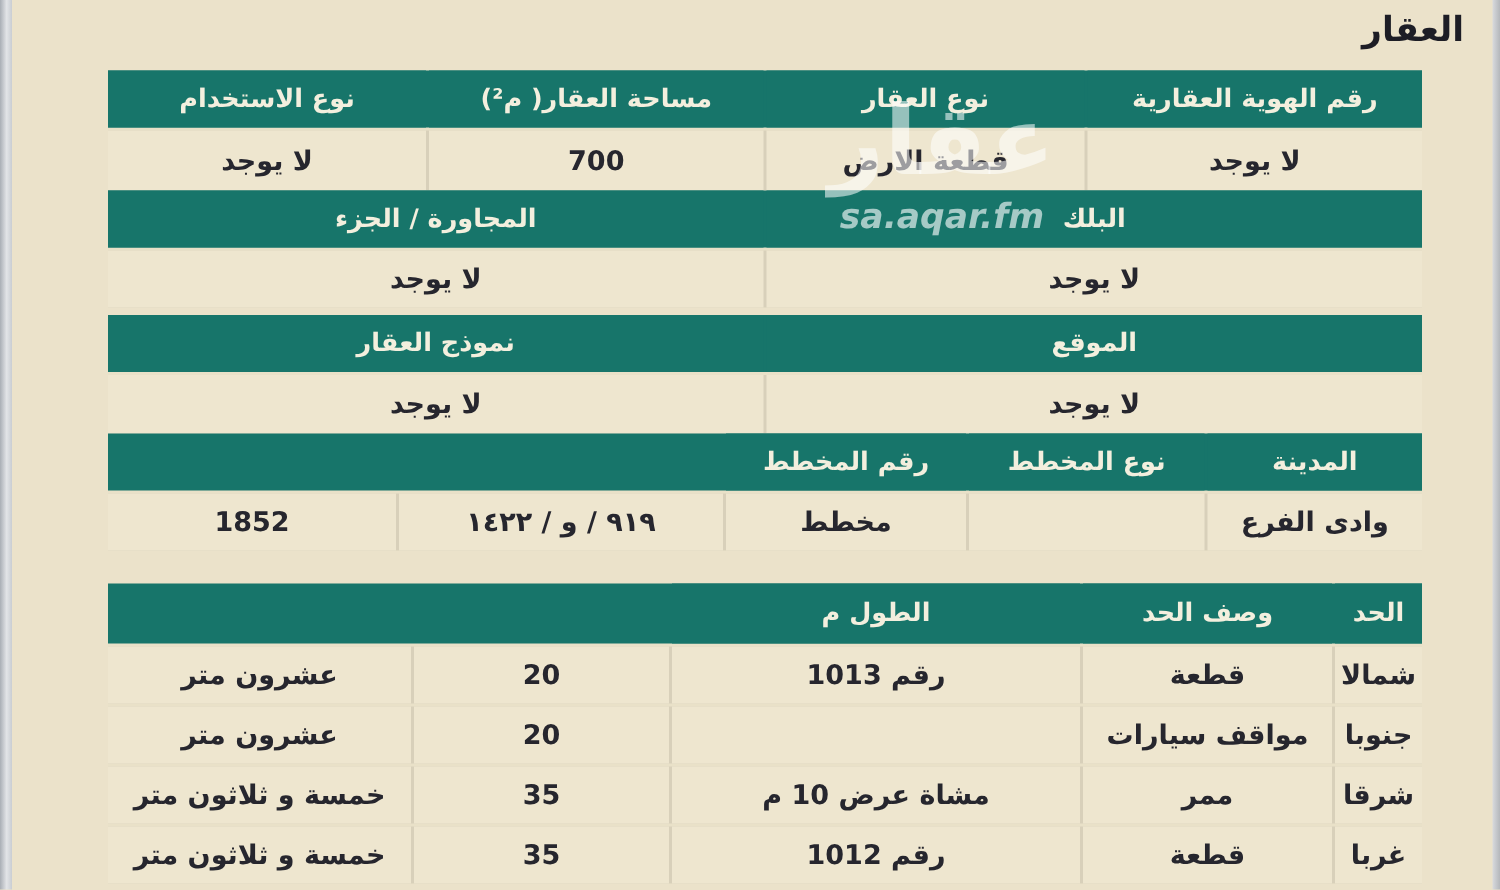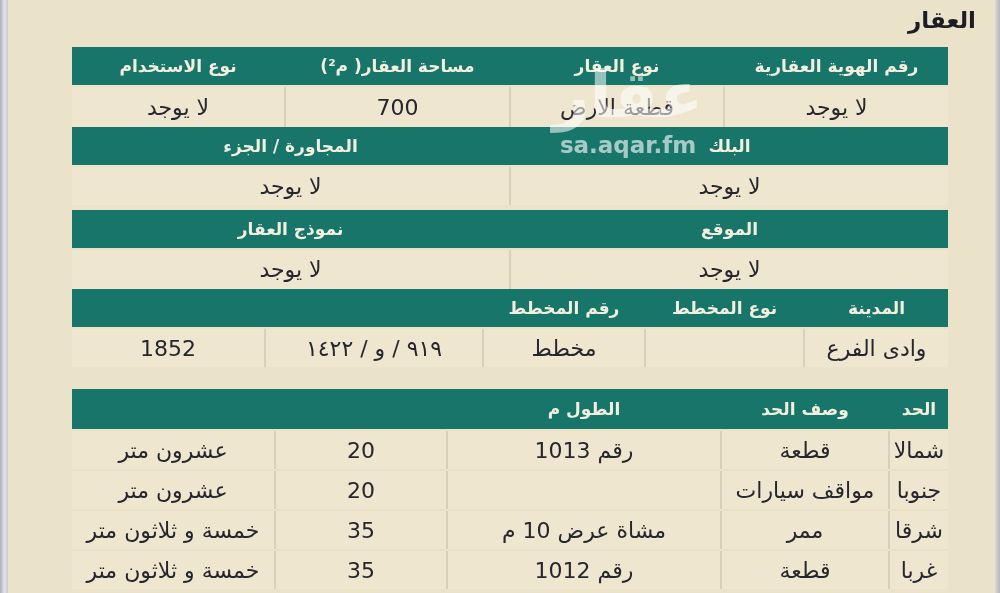--- a/index.html
+++ b/index.html
@@ -14,38 +14,38 @@
     background:linear-gradient(to left,#b4b7bb,#d8dadd);}
   .page-title{position:absolute;top:7px;right:24px;
     font-size:23px;font-weight:700;color:#1d1d25;direction:rtl;}
   .sec{position:absolute;left:72px;width:876px;direction:rtl;
     display:grid;gap:2px;background:#e9e1c8;}
   .hrow{display:grid;gap:2px;background:#17756a;}
   .hcell{background:#17756a;color:#f3efde;display:flex;align-items:center;justify-content:center;
     font-size:17px;font-weight:700;}
   .drow{display:grid;gap:2px;background:#d8d0ba;}
   .dcell{background:#eee6cf;color:#26262e;display:flex;align-items:center;justify-content:center;
-    font-size:22px;font-weight:400;}
+    font-size:18px;font-weight:700;}
   
   .cols-s1{grid-template-columns:223px 212px 223px 212px;}
   .cols-s2{grid-template-columns:437px 437px;}
   .cols-s4{grid-template-columns:143px 157px 160px 216px 192px;}
   .cols-b-h{grid-template-columns:58px 166px 272px 374px;}
   .cols-b-d{grid-template-columns:58px 166px 272px 170px 202px;}
   #sec1{top:47px;grid-template-rows:38px 40px;}
   #sec2{top:127px;grid-template-rows:38px 38px;}
   #sec3{top:210px;grid-template-rows:38px 39px;}
   #sec4{top:289px;grid-template-rows:38px 38px;}
   #bounds{top:389px;grid-template-rows:40px 38px 38px 38px 38px;}
   .watermark{position:absolute;left:538px;top:52px;width:180px;text-align:center;
     pointer-events:none;z-index:5;direction:rtl;}
   .watermark .wm-word{font-size:64px;line-height:86px;font-weight:700;
     color:rgba(255,255,255,0.55);}
   .watermark .wm-site{font-size:23px;font-weight:700;margin-top:-6px;
-    color:rgba(255,255,255,0.62);direction:ltr;}
+    color:rgba(255,255,255,0.62);direction:ltr;font-style:italic;}
 </style>
 </head>
 <body>
 
 <div class="edge-left"></div>
 <div class="edge-right"></div>
 
 <div class="page-title">العقار</div>
 
 <div class="sec" id="sec1">

